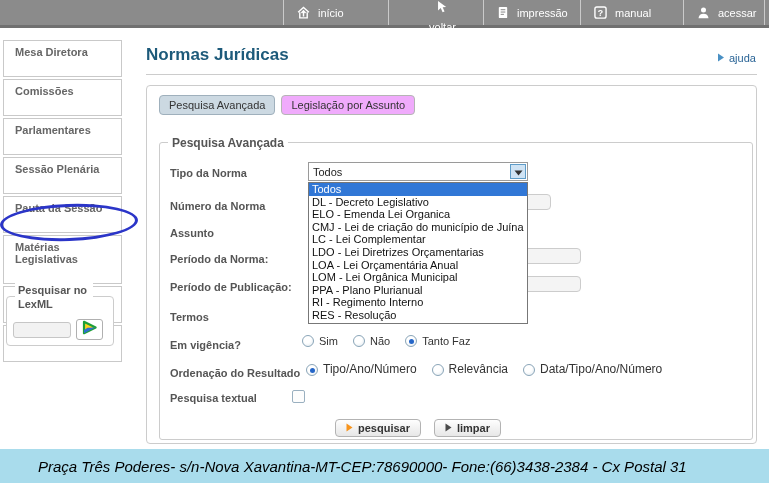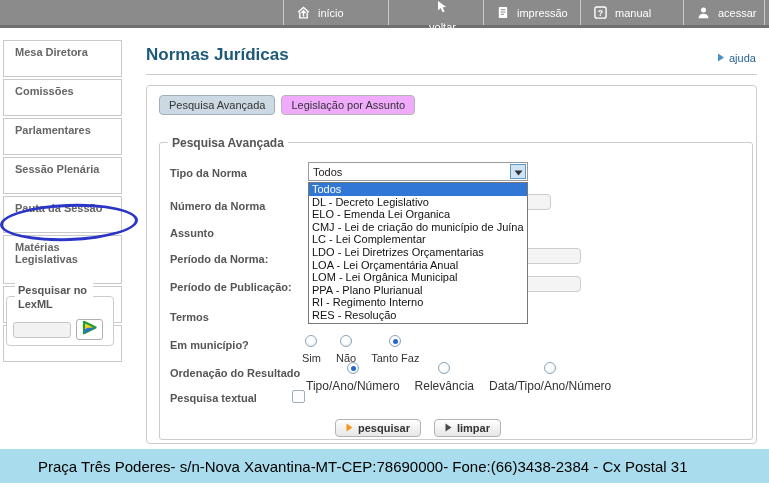--- a/index.html
+++ b/index.html
@@ -77,37 +77,37 @@
   .inp-assunto { left:148px; top:78px;  width:200px; }
   .inp-pn1 { left:148px; top:105px; width:120px; }
   .inp-pn2 { left:301px; top:105px; width:120px; }
   .inp-pp1 { left:148px; top:133px; width:120px; }
   .inp-pp2 { left:301px; top:133px; width:120px; }
   .inp-termos { left:148px; top:164px; width:212px; }
 
   .radio-group { position:absolute; display:flex; align-items:center; }
   .rg-vigencia { left:142px; top:192px; gap:15px; font-size:11px; }
   .rg-ordenacao { left:146px; top:219px; gap:15px; font-size:12px; }
-  .radio-option { display:flex; align-items:center; gap:5px; color:#333; cursor:pointer;flex-direction:column; }
+  .radio-option { display:flex; align-items:flex-end; gap:5px; color:#333; cursor:pointer; }
   .radio { width:12px; height:12px; border-radius:50%; border:1px solid #8aa5b8;
            background:radial-gradient(circle at 40% 35%, #fff 40%, #dfe8ee); position:relative; flex:none; }
   .radio-option.checked .radio::after { content:""; position:absolute; left:3px; top:3px;
            width:5px; height:5px; border-radius:50%; background:#2566c8; }
 
   .checkbox { position:absolute; left:132px; top:247px; width:13px; height:13px;
               border:1px solid #9ab0c0; border-radius:2px; background:#fdfdfd; cursor:pointer; }
 
   .btn-row { position:absolute; left:175px; top:276px; display:flex; gap:13px; }
   .btn { display:flex; align-items:center; gap:5px; height:18px; padding:0 10px;
          font-size:11px; font-weight:bold; color:#333; background:linear-gradient(#fefefe,#e7e7e7);
          border:1px solid #b3b3b3; border-radius:4px; cursor:pointer; }
 
   
   .footer { position:absolute; left:0; top:449px; width:769px; height:34px; background:#a9dcec;
-            display:flex; align-items:center; padding-left:38px; font-size:15px; color:#000; }
+            display:flex; align-items:center; padding-left:38px; font-size:15px; color:#000;font-style:italic; }
 </style>
 </head>
 <body>
 
 <div class="page">
 
   <div class="topbar">
     <div class="topbar-items">
 
     <div class="topbar-item">
@@ -204,21 +204,21 @@
 
     <div class="form-box">
       <div class="form-legend">Pesquisa Avançada</div>
 
       <div class="f-label" style="top:24px">Tipo da Norma</div>
       <div class="f-label" style="top:57px">Número da Norma</div>
       <div class="f-label" style="top:84px">Assunto</div>
       <div class="f-label" style="top:110px">Período da Norma:</div>
       <div class="f-label" style="top:138px">Período de Publicação:</div>
       <div class="f-label" style="top:168px">Termos</div>
-      <div class="f-label" style="top:196px">Em município?</div>
+      <div class="f-label" style="top:196px">Em vigência?</div>
       <div class="f-label" style="top:224px">Ordenação do Resultado</div>
       <div class="f-label" style="top:249px">Pesquisa textual</div>
 
       <input class="text-input inp-numero" value="" style="">
       <input class="text-input inp-assunto" value="" style="">
       <input class="text-input inp-pn1" value="" style="">
       <input class="text-input inp-pn2" value="" style="">
       <input class="text-input inp-pp1" value="" style="">
       <input class="text-input inp-pp2" value="" style="">
       <input class="text-input inp-termos" value="" style="">

